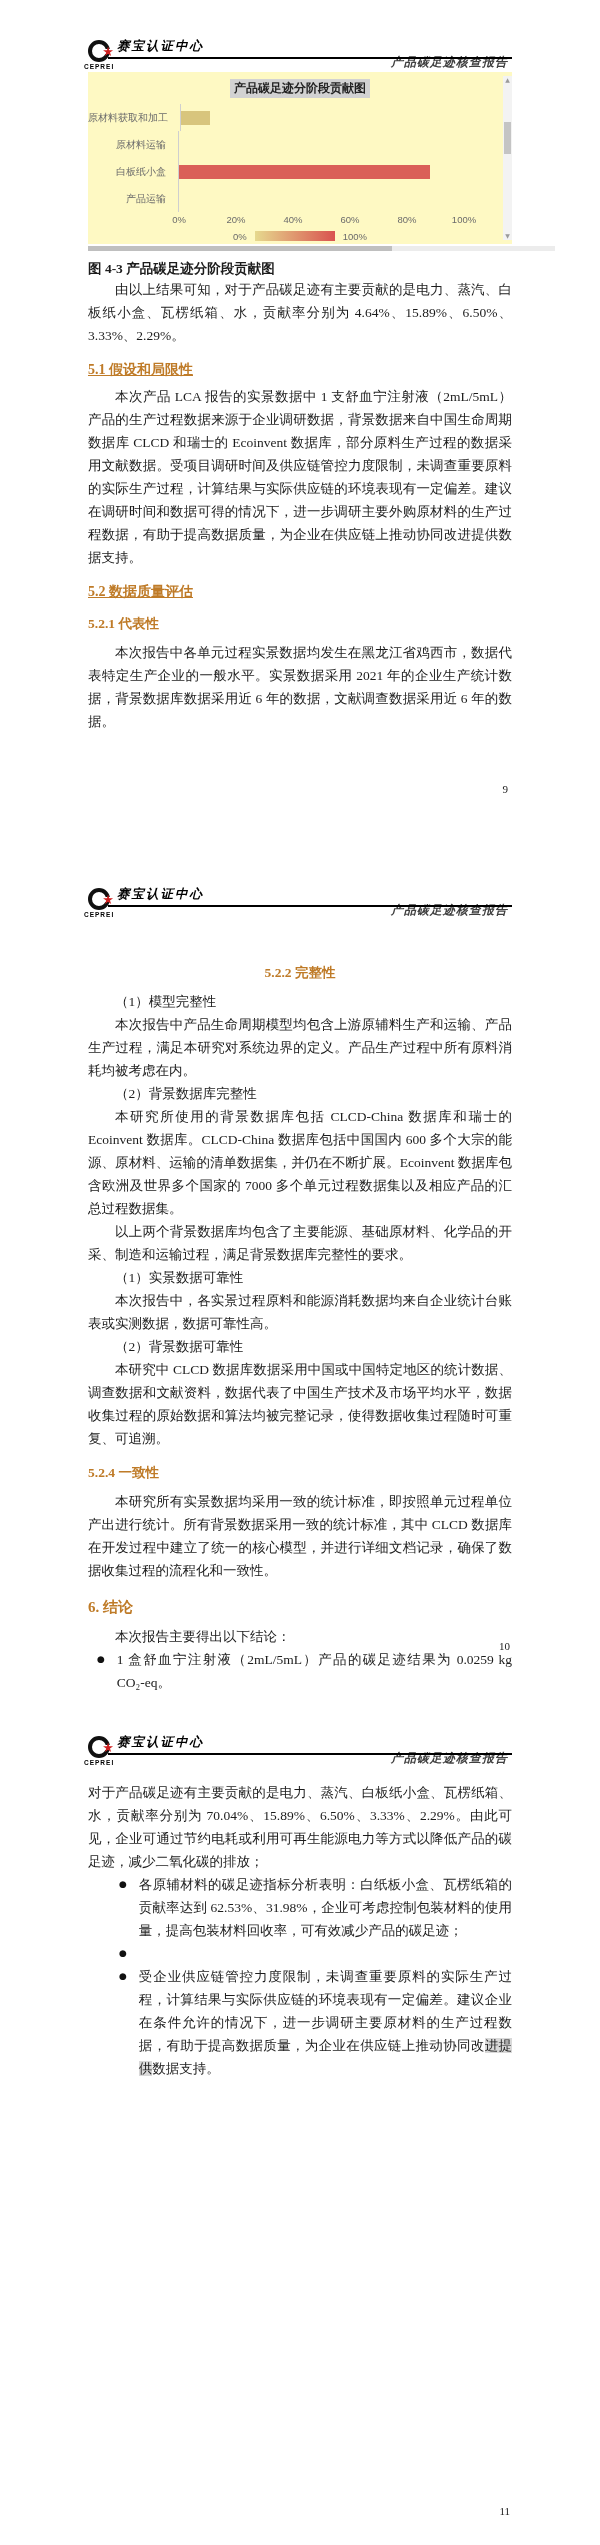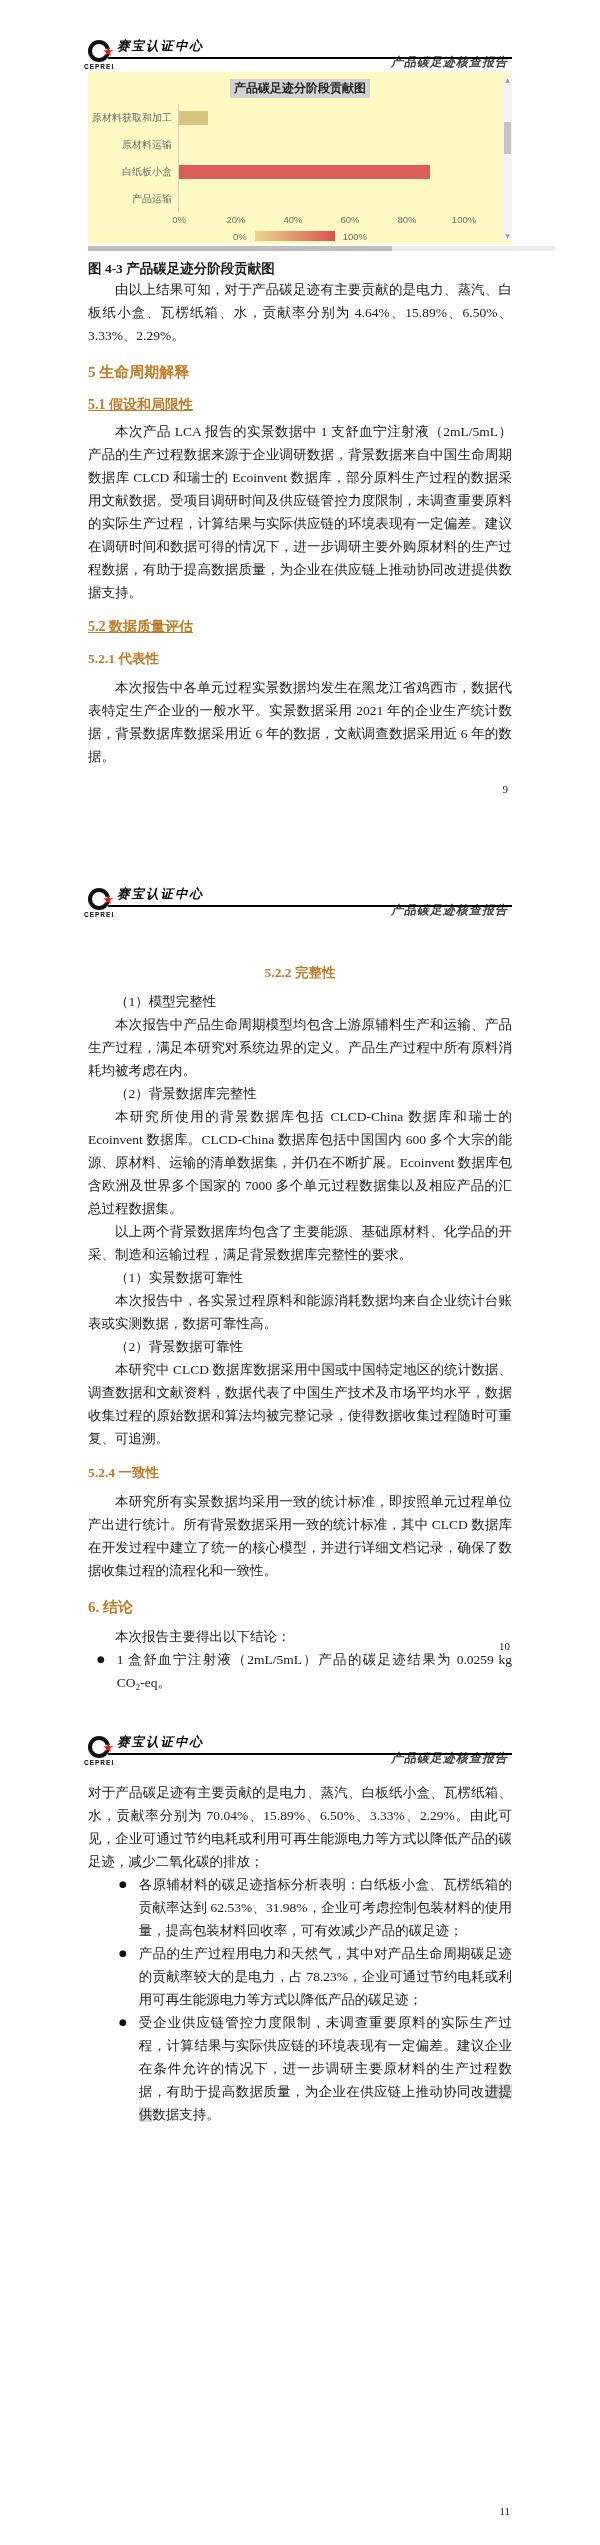--- a/index.html
+++ b/index.html
@@ -45,21 +45,21 @@
   .b-l2{padding-left:31px;}
   .hl{background:#d9d9d9;}
 
   
   .chart-wrap{margin-top:72px;}
   .chart-img{position:relative;background:#fef9c3;font-family:"Liberation Sans","DejaVu Sans",sans-serif;}
   .chart-title-row{text-align:center;padding-top:6px;}
   .chart-title{display:inline-block;background:#d2d2d2;color:#222;font-weight:bold;font-size:12px;padding:1px 4px;}
   .plot{margin-top:6px;margin-right:22px;}
   .bar-row{display:flex;align-items:center;height:27px;}
-  .cat-label{flex:0 0 90px;text-align:right;padding-right:6px;font-size:10px;color:#6b6b6b;white-space:nowrap;}
+  .cat-label{flex:0 0 90px;text-align:right;padding-right:12px;font-size:10px;color:#6b6b6b;white-space:nowrap;}
   .bar-track{flex:1 1 auto;height:27px;border-left:1px solid #cfcfcf;display:flex;align-items:center;}
   .bar{height:14px;width:0;}
   .x-ticks{position:relative;height:15px;margin-left:90px;margin-right:22px;font-size:9.5px;color:#6b6b6b;}
   .x-ticks span{position:absolute;top:2px;transform:translateX(-50%);}
   .x-ticks span:nth-child(1){left:1px;}
   .x-ticks span:nth-child(2){left:58px;}
   .x-ticks span:nth-child(3){left:115px;}
   .x-ticks span:nth-child(4){left:172px;}
   .x-ticks span:nth-child(5){left:229px;}
   .x-ticks span:nth-child(6){left:286px;}
@@ -108,21 +108,21 @@
                   <div class="bar" style="width: 28.5px; background: rgb(216, 197, 125);"></div>
                 </div>
             </div>
             <div class="bar-row">
               <span class="cat-label">原材料运输</span>
               <div class="bar-track">
                   <div class="bar" style="width: 0px; background: rgb(228, 216, 140);"></div>
                 </div>
             </div>
             <div class="bar-row">
-              <span class="cat-label">白纸板小盒</span>
+              <span class="cat-label">白板纸小盒</span>
               <div class="bar-track">
                   <div class="bar" style="width: 250.8px; background: rgb(218, 95, 88);"></div>
                 </div>
             </div>
             <div class="bar-row">
               <span class="cat-label">产品运输</span>
               <div class="bar-track">
                   <div class="bar" style="width: 0px; background: rgb(228, 216, 140);"></div>
                 </div>
             </div>
@@ -147,21 +147,20 @@
           </div>
         </div>
         <div class="h-scrollbar">
           <div class="h-thumb"></div>
         </div>
       </div>
 
       <p class="fig-caption">图 4-3 产品碳足迹分阶段贡献图</p>
       <p class="body after-caption">由以上结果可知，对于产品碳足迹有主要贡献的是电力、蒸汽、白板纸小盒、瓦楞纸箱、水，贡献率分别为 4.64%、15.89%、6.50%、3.33%、2.29%。</p>
 
-      <h2 class="sec1">5 生命周期解释</h2>
       <h3 class="sec2">5.1 假设和局限性</h3>
       <p class="body">本次产品 LCA 报告的实景数据中 1 支舒血宁注射液（2mL/5mL）产品的生产过程数据来源于企业调研数据，背景数据来自中国生命周期数据库 CLCD 和瑞士的 Ecoinvent 数据库，部分原料生产过程的数据采用文献数据。受项目调研时间及供应链管控力度限制，未调查重要原料的实际生产过程，计算结果与实际供应链的环境表现有一定偏差。建议在调研时间和数据可得的情况下，进一步调研主要外购原材料的生产过程数据，有助于提高数据质量，为企业在供应链上推动协同改进提供数据支持。</p>
 
       <h3 class="sec2">5.2 数据质量评估</h3>
       <h4 class="sec3">5.2.1 代表性</h4>
       <p class="body">本次报告中各单元过程实景数据均发生在黑龙江省鸡西市，数据代表特定生产企业的一般水平。实景数据采用 2021 年的企业生产统计数据，背景数据库数据采用近 6 年的数据，文献调查数据采用近 6 年的数据。</p>
     </div>
 
     <span class="page-num pn1">9</span>
   </div>
@@ -223,21 +222,20 @@
 
     <div class="content">
       <p class="body noindent indent47" style="margin-top:85px;">对于产品碳足迹有主要贡献的是电力、蒸汽、白板纸小盒、瓦楞纸箱、水，贡献率分别为 70.04%、15.89%、6.50%、3.33%、2.29%。由此可见，企业可通过节约电耗或利用可再生能源电力等方式以降低产品的碳足迹，减少二氧化碳的排放；</p>
 
       <div class="bullet b-l2">
         <span class="glyph">●</span>
         <span class="btxt">各原辅材料的碳足迹指标分析表明：白纸板小盒、瓦楞纸箱的贡献率达到 62.53%、31.98%，企业可考虑控制包装材料的使用量，提高包装材料回收率，可有效减少产品的碳足迹；</span>
       </div>
       <div class="bullet b-l2">
         <span class="glyph">●</span>
-        <span class="btxt">产品的生产过程用电力和天然气，其中对产品生命周期碳足迹的贡献率较大的是电力，占 78.23%，企业可通过节约电耗或利用可再生能源电力等方式以降低产品的碳足迹；</span>
       </div>
       <div class="bullet b-l2">
         <span class="glyph">●</span>
         <span class="btxt"><span>受企业供应链管控力度限制，未调查重要原料的实际生产过程，计算结果与实际供应链的环境表现有一定偏差。建议企业在条件允许的情况下，进一步调研主要原材料的生产过程数据，有助于提高数据质量，为企业在供应链上推动协同改</span><span class="hl">进提供</span><span>数据支持。</span></span>
       </div>
     </div>
 
     <span class="page-num pn3">11</span>
   </div>
 

